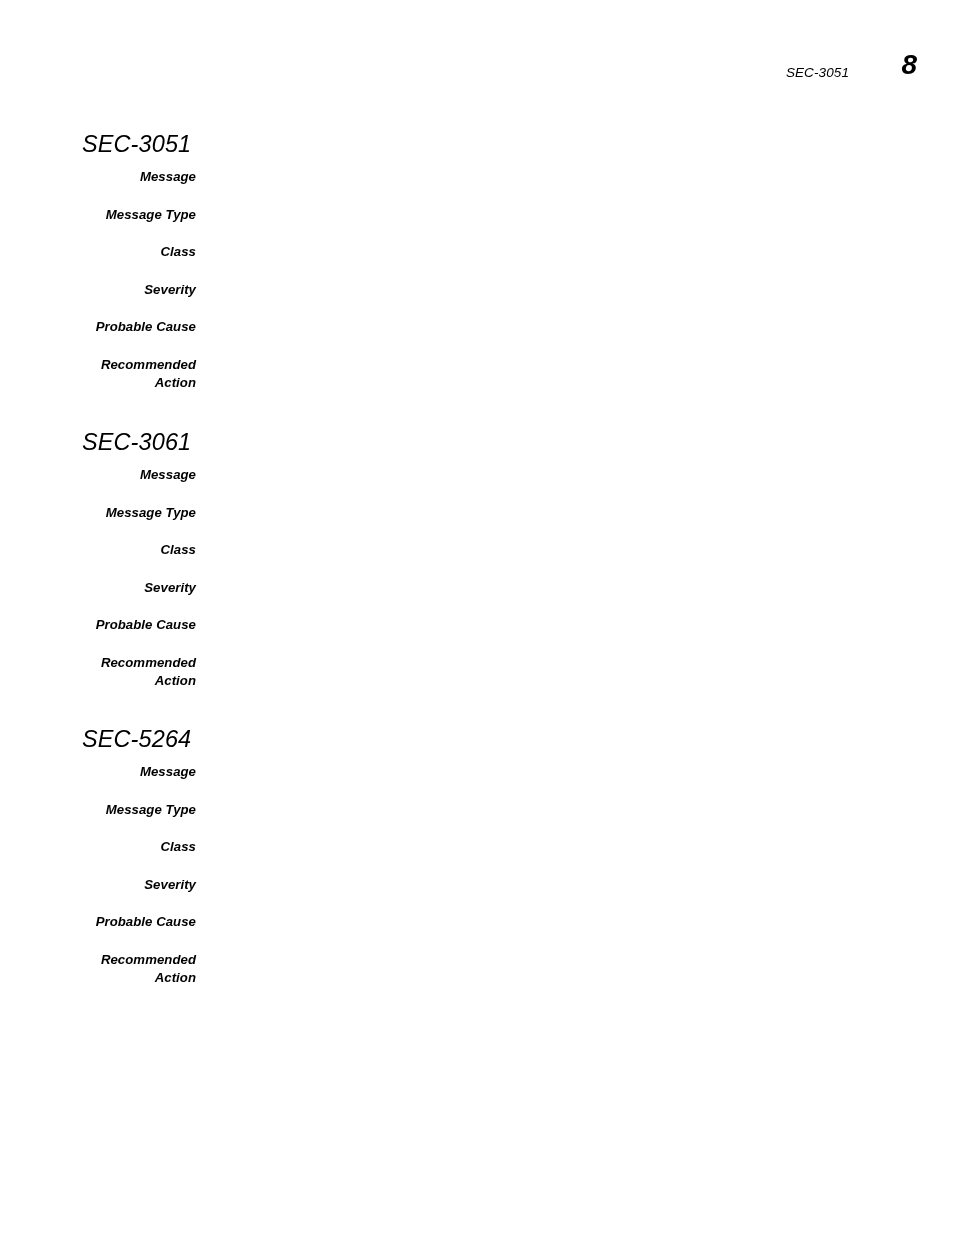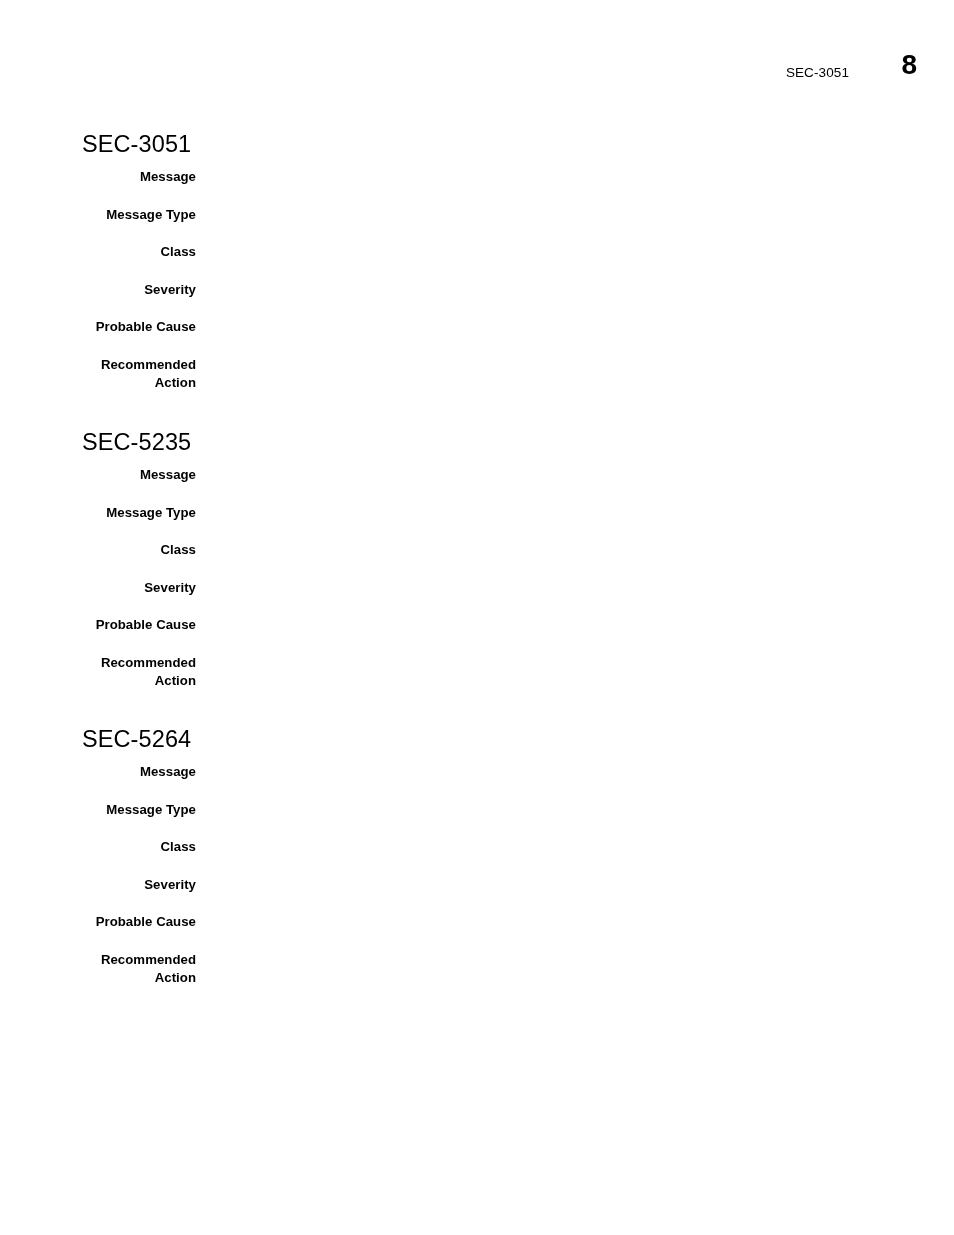--- a/index.html
+++ b/index.html
@@ -11,20 +11,21 @@
     font-family: "Liberation Sans", sans-serif;
     color: #000000;
     -webkit-font-smoothing: antialiased;
   }
   .page {
     position: relative;
     width: 954px;
     height: 1235px;
     background: #ffffff;
     overflow: hidden;
+    font-style: italic;
   }
 
   
   .page-header {
     position: absolute;
     top: 60px;
     left: 0;
     width: 954px;
     height: 40px;
   }
@@ -144,21 +145,21 @@
             <div class="field-value"></div>
           </div>
           <div class="field-row">
             <div class="field-label">Recommended
 Action</div>
             <div class="field-value"></div>
           </div>
         </div>
       </div>
       <div class="section" style="top: 430px;">
-        <div class="section-title">SEC-5235</div>
+        <div class="section-title">SEC-3061</div>
         <div class="field-list">
           <div class="field-row">
             <div class="field-label">Message</div>
             <div class="field-value"></div>
           </div>
           <div class="field-row">
             <div class="field-label">Message Type</div>
             <div class="field-value"></div>
           </div>
           <div class="field-row">

